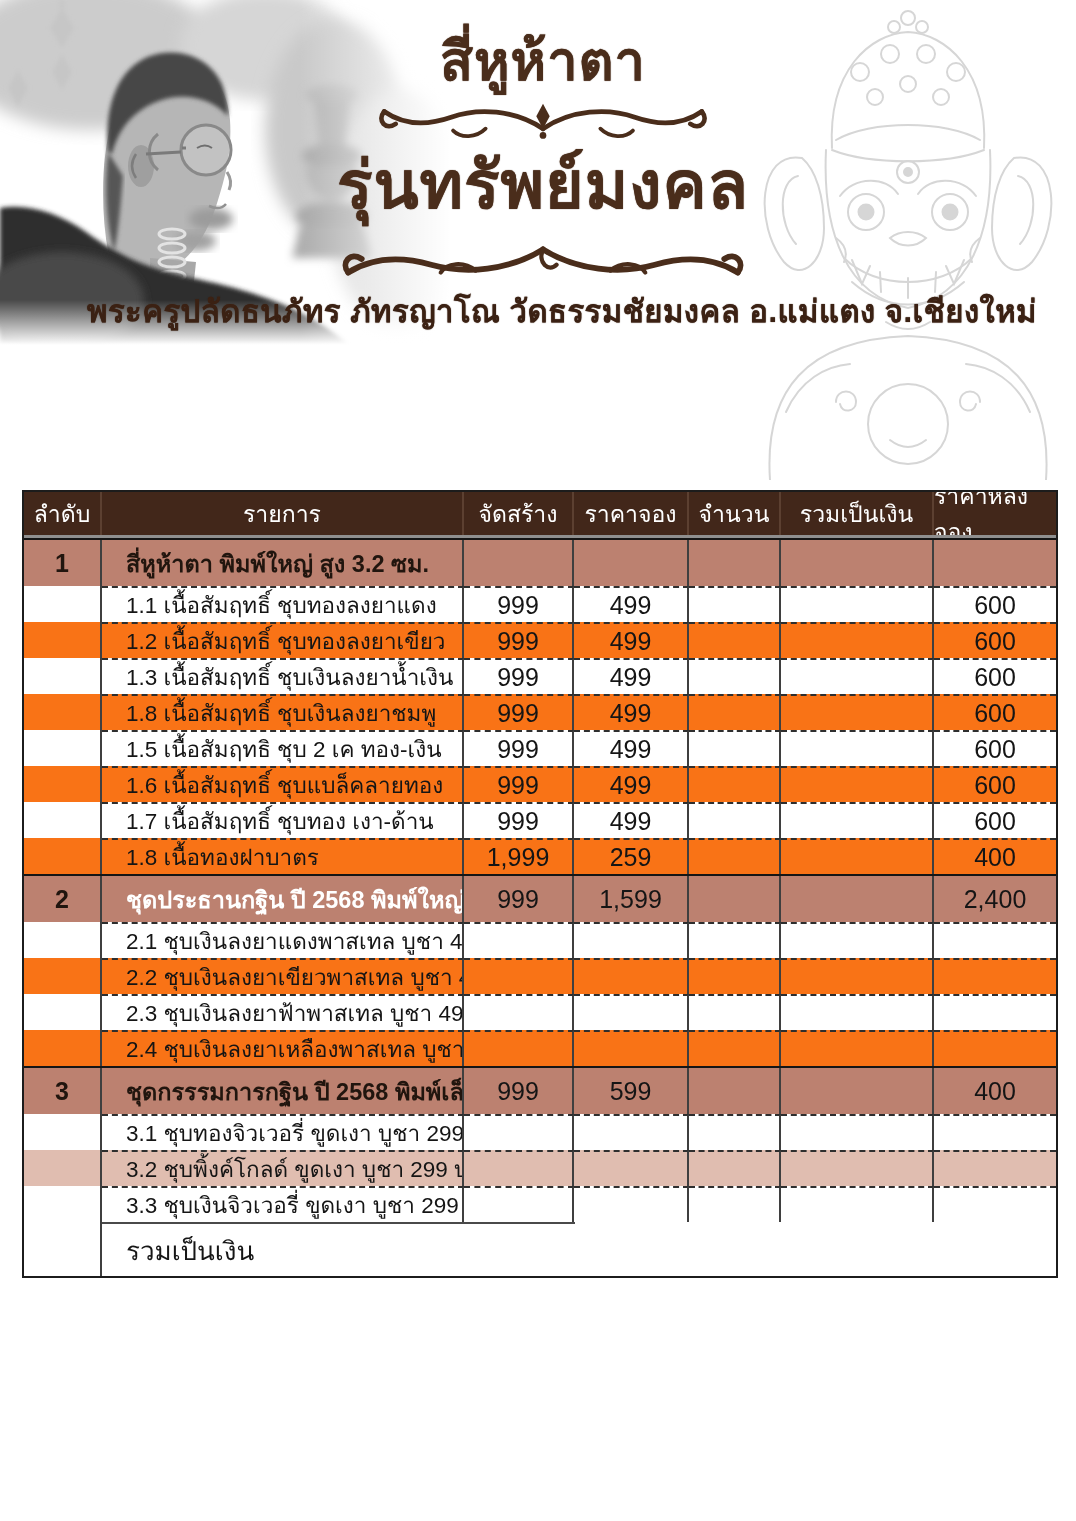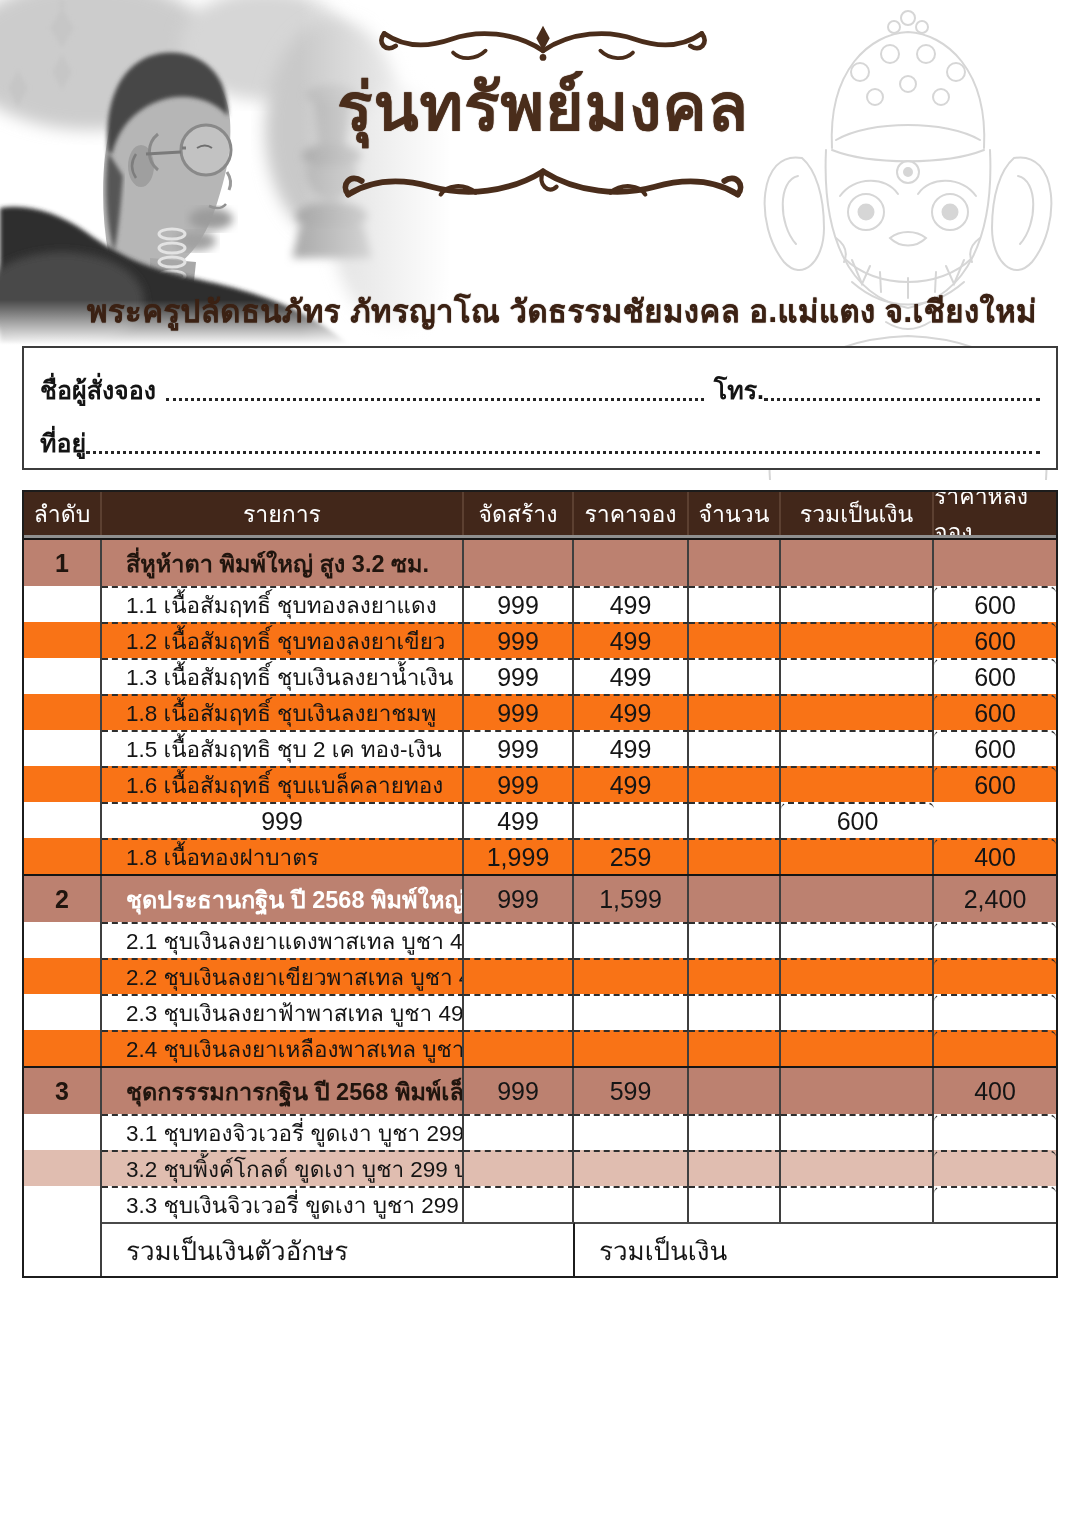--- a/index.html
+++ b/index.html
@@ -35,21 +35,21 @@
   
   .ptable { position:absolute; left:22px; top:490px; width:1036px; z-index:5; background:#fff;
             border:2px solid #1c1c1c; }
   .trow { display:grid; grid-template-columns:78px 362px 110px 115px 92px 153px 1fr; }
   .trow.hdr  { height:46px; background:#42271a; border-bottom:3px solid #8f8f8f; }
   .trow.sec  { height:48px; background:#bc8170; border-top:2px solid #151515; }
   .trow.item { height:36px; }
   .trow.pink { background:#f97316; }
   .trow.pink-deep { background:#e0bdb0; }
   .c { display:flex; align-items:center; border-right:2px solid #3f3f3f; overflow:hidden; color:#151515; }
-  .c:last-child { border-right:none;border-radius:7px; }
+  .c:last-child { border-right:none; }
   .c-no   { justify-content:center; font-size:25px; }
   .c-item { padding-left:24px; font-size:22.5px; white-space:nowrap; }
   .c-num  { justify-content:center; font-size:25px; }
   .hdr .c { justify-content:center; color:#ffffff; font-size:23px; padding-left:0; border-right-color:#5c4031; font-weight:400; }
   .sec .c-no   { font-weight:700; color:#21150e; }
   .sec .c-item { font-weight:700; color:#21150e; font-size:23.5px; }
   .sec.label-white .c-item { color:#ffffff; }
   .item .c:nth-child(n+2) { border-top:2px dashed #2e2e2e; }
 
   .trow.foot { height:54px; grid-template-columns:78px 473px 1fr; }
@@ -172,20 +172,21 @@
       <path d="M46,412 C60,380 86,366 110,364"></path>
         <path d="M290,412 C276,380 250,366 226,364"></path>
       <path d="M96,402 c0,-14 20,-14 20,0 c0,10 -14,12 -16,2"></path>
       <path d="M240,402 c0,-14 -20,-14 -20,0 c0,10 14,12 16,2"></path>
       <circle cx="168" cy="424" r="40"></circle>
         <path d="M150,440 q18,14 36,0"></path>
     </g>
   </svg>
 
   <div class="title-block">
+    <div class="title-1">สี่หูห้าตา</div>
     <svg class="flourish" width="360" height="44" viewBox="0 0 360 46">
       <g stroke="#4a2d1b" fill="none" stroke-width="5" stroke-linecap="round">
         <path d="M180,30 C150,10 112,8 84,18 C58,27 34,26 14,12"></path>
           <path d="M14,12 c-8,10 2,20 12,13"></path>
         <path d="M180,30 C210,10 248,8 276,18 C302,27 326,26 346,12"></path>
           <path d="M346,12 c8,10 -2,20 -12,13"></path>
         <path d="M120,30 c-10,10 -26,10 -34,2" stroke-width="4"></path>
           <path d="M240,30 c10,10 26,10 34,2" stroke-width="4"></path>
       </g>
       <g fill="#4a2d1b">
@@ -202,32 +203,20 @@
           <path d="M422,42 c8,-10 -2,-22 -14,-14"></path>
         <path d="M150,40 c-12,-10 -30,-8 -36,2" stroke-width="4.5"></path>
           <path d="M290,40 c12,-10 30,-8 36,2" stroke-width="4.5"></path>
         <path d="M220,18 c-6,14 6,24 14,16" stroke-width="4.5"></path>
       </g>
     </svg>
   </div>
 
   <div class="subtitle">พระครูปลัดธนภัทร ภัทรญาโณ วัดธรรมชัยมงคล อ.แม่แตง จ.เชียงใหม่</div>
 
-  <div class="form-box">
-    <div class="form-row r1">
-      <span class="f-label gap">ชื่อผู้สั่งจอง</span>
-      <span class="dots grow"></span>
-      <span class="f-label phone-lab">โทร.</span>
-      <span class="dots phone"></span>
-    </div>
-    <div class="form-row r2">
-      <span class="f-label">ที่อยู่</span>
-      <span class="dots grow"></span>
-    </div>
-  </div>
 
   <div class="ptable">
 
     <div class="trow hdr">
       <div class="c">ลำดับ</div>
       <div class="c">รายการ</div>
       <div class="c">จัดสร้าง</div>
       <div class="c">ราคาจอง</div>
       <div class="c">จำนวน</div>
       <div class="c">รวมเป็นเงิน</div>
@@ -299,20 +288,21 @@
       <div class="c c-item">1.6 เนื้อสัมฤทธิ์ ชุบแบล็คลายทอง</div>
       <div class="c c-num">999</div>
       <div class="c c-num">499</div>
       <div class="c c-num"></div>
       <div class="c c-num"></div>
       <div class="c c-num">600</div>
     </div>
 
     <div class="trow item">
       <div class="c c-no"></div>
+      <div class="c c-item">1.7 เนื้อสัมฤทธิ์ ชุบทอง เงา-ด้าน</div>
       <div class="c c-num">999</div>
       <div class="c c-num">499</div>
       <div class="c c-num"></div>
       <div class="c c-num"></div>
       <div class="c c-num">600</div>
     </div>
 
     <div class="trow item pink">
       <div class="c c-no"></div>
       <div class="c c-item">1.8 เนื้อทองฝาบาตร</div>
@@ -408,18 +398,17 @@
       <div class="c c-item">3.3 ชุบเงินจิวเวอรี่ ขูดเงา บูชา 299 บาท</div>
       <div class="c c-num"></div>
       <div class="c c-num"></div>
       <div class="c c-num"></div>
       <div class="c c-num"></div>
       <div class="c c-num"></div>
     </div>
 
     <div class="trow foot">
       <div class="fc fc1"></div>
-      <div class="fc fc2">รวมเป็นเงินตัวอักษร</div>
       <div class="fc fc3">รวมเป็นเงิน</div>
     </div>
 
   </div>
 </div>
 
 </body></html>

